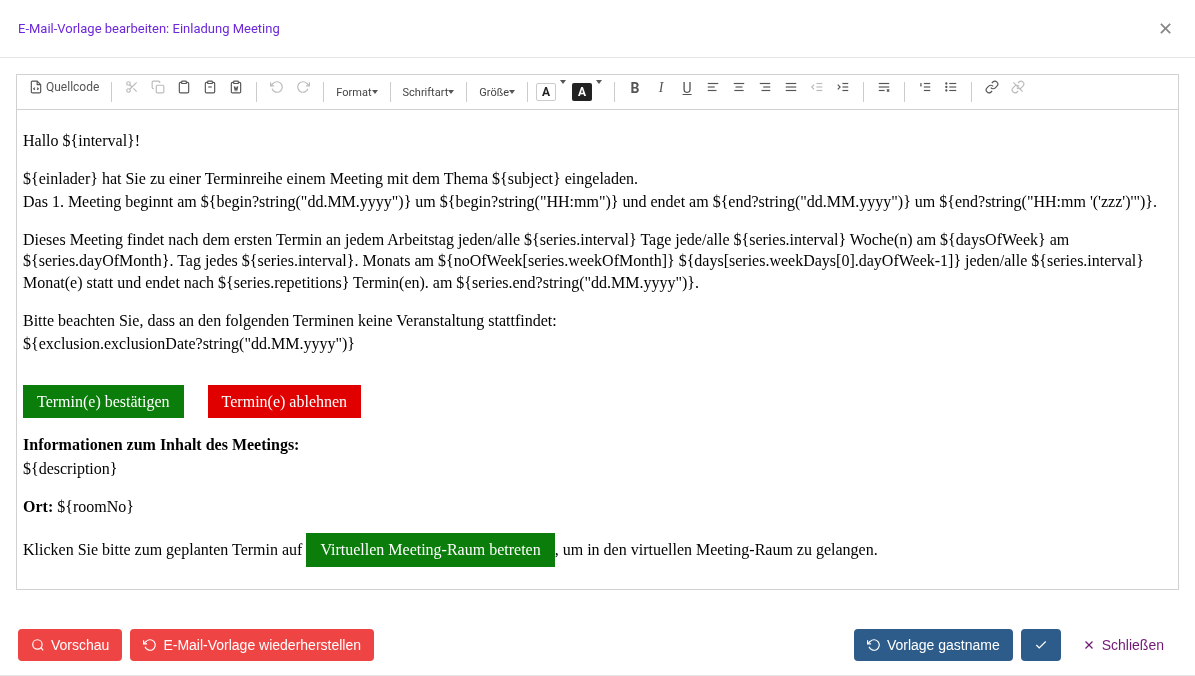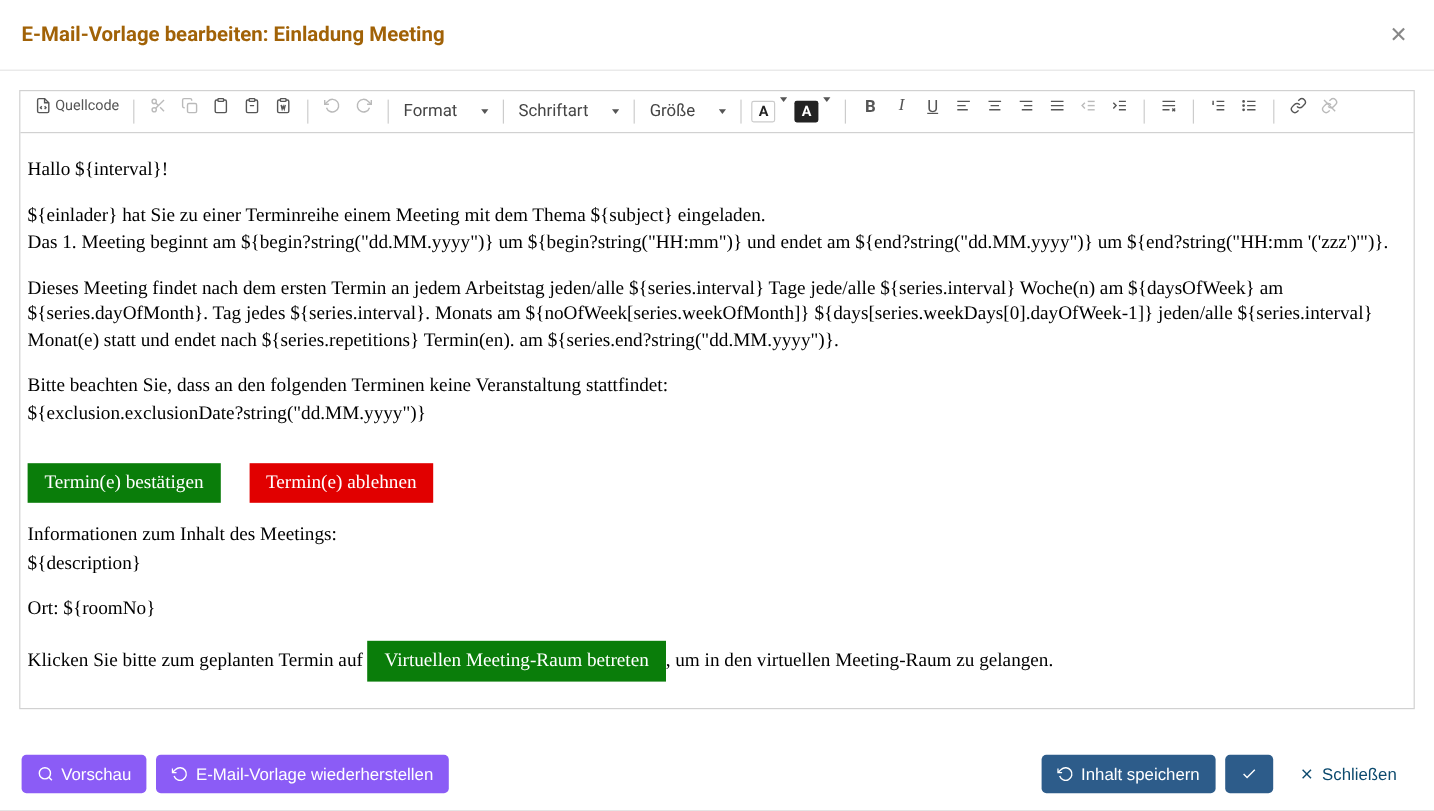--- a/index.html
+++ b/index.html
@@ -1,51 +1,51 @@
 <!DOCTYPE html>
 <html><head>
 <meta charset="utf-8">
 <style>
 *{box-sizing:border-box;margin:0;padding:0}
 body{font-family:-apple-system,BlinkMacSystemFont,"Segoe UI",Roboto,Arial,sans-serif;font-size:14px;color:#2c3e50;background:#fff}
 .modal{width:1195px;height:676px;display:flex;flex-direction:column;border-bottom:1px solid #e5e5e5}
 .modal-header{display:flex;align-items:center;justify-content:space-between;padding:14px 18px;border-bottom:1px solid #e5e5e5}
-.modal-title{font-size:17px;font-weight:700;color:#a16207}
+.modal-title{font-size:13px;font-weight:400;color:#6d28d9}
 .close-x{font-size:18px;color:#888;cursor:pointer;padding:4px}
 .modal-body{flex:1;padding:16px;overflow:auto}
 .editor-wrap{border:1px solid #d1d1d1;background:#fff}
 .toolbar{display:flex;align-items:center;padding:5px 8px;border-bottom:1px solid #d1d1d1;gap:2px;flex-wrap:wrap}
 .tb-btn{display:inline-flex;align-items:flex-start;justify-content:center;min-width:24px;height:24px;padding:0 4px;cursor:pointer;color:#555;border-radius:2px}
 .tb-btn svg{width:14px;height:14px}
 .tb-label{font-size:12px;color:#555;margin-left:3px}
 .tb-sep{width:1px;height:20px;background:#ccc;margin:0 6px}
-.tb-select{display:inline-flex;align-items:center;height:24px;padding:0 4px;cursor:pointer;color:#444;font-size:14px;gap:20px}
+.tb-select{display:inline-flex;align-items:center;height:24px;padding:0 4px;cursor:pointer;color:#444;font-size:11px;}
 .caret{width:0;height:0;border-left:3px solid transparent;border-right:3px solid transparent;border-top:4px solid #555}
 .tb-color{display:inline-flex;align-items:center}
 .swatch{width:20px;height:18px;display:flex;align-items:center;justify-content:center;font-weight:700;font-size:12px;border-radius:2px}
 .swatch.light{background:#fff;color:#222;border:1px solid #ccc}
 .swatch.dark{background:#222;color:#fff}
 .bold{font-weight:700;font-size:14px}
 .italic{font-style:italic;font-family:Georgia,serif;font-size:14px}
 .underline{text-decoration:underline;font-size:14px}
 .disabled{opacity:0.4;cursor:default}
 .editor-content{padding:20px 6px 20px 6px;font-family:"Times New Roman",serif;font-size:16px;color:#000;line-height:1.35;min-height:430px}
 .editor-content p{margin-bottom:2px}
 .editor-content .gap{height:14px}
 .btn-pill{display:inline-block;padding:6px 14px;color:#fff;font-family:Liberation Serif, serif;font-size:16px}
 .btn-green{background:#0a7d0a}
 .btn-red{background:#e10000}
 .btn-green2{background:#0a7d0a}
-.bold-serif{font-weight:400}
+.bold-serif{font-weight:700}
 .modal-footer{display:flex;align-items:center;justify-content:space-between;padding:14px 18px}
 .footer-left,.footer-right{display:flex;gap:8px}
 .btn{display:inline-flex;align-items:center;gap:6px;padding:8px 13px;border-radius:4px;font-size:14px;cursor:pointer;border:none}
-.btn-grey{background:#8b5cf6;color:#fff}
+.btn-grey{background:#ef4444;color:#fff}
 .btn-blue{background:#2d5c8a;color:#fff}
-.btn-ghost{background:transparent;color:#0c4a6e}
+.btn-ghost{background:transparent;color:#701a75}
 .btn svg{width:14px;height:14px}
 </style>
 </head>
 <body>
 
 <div class="modal">
   <div class="modal-header">
     <div class="modal-title">E-Mail-Vorlage bearbeiten: Einladung Meeting</div>
     <div class="close-x">✕</div>
   </div>
@@ -289,21 +289,21 @@
           </svg>
         <span>E-Mail-Vorlage wiederherstellen</span>
       </button>
     </div>
     <div class="footer-right">
       <button class="btn btn-blue">
         <svg viewBox="0 0 24 24" fill="none" stroke="currentColor" stroke-width="2">
             <polyline points="1 4 1 10 7 10"></polyline>
             <path d="M3.51 15a9 9 0 1 0 2.13-9.36L1 10"></path>
           </svg>
-        <span>Inhalt speichern</span>
+        <span>Vorlage gastname</span>
       </button>
       <button class="btn btn-blue">
         <svg viewBox="0 0 24 24" fill="none" stroke="currentColor" stroke-width="2">
             <polyline points="20 6 9 17 4 12"></polyline>
           </svg>
       </button>
       <button class="btn btn-ghost">
         <svg viewBox="0 0 24 24" fill="none" stroke="currentColor" stroke-width="2">
             <line x1="18" y1="6" x2="6" y2="18"></line>
             <line x1="6" y1="6" x2="18" y2="18"></line>

